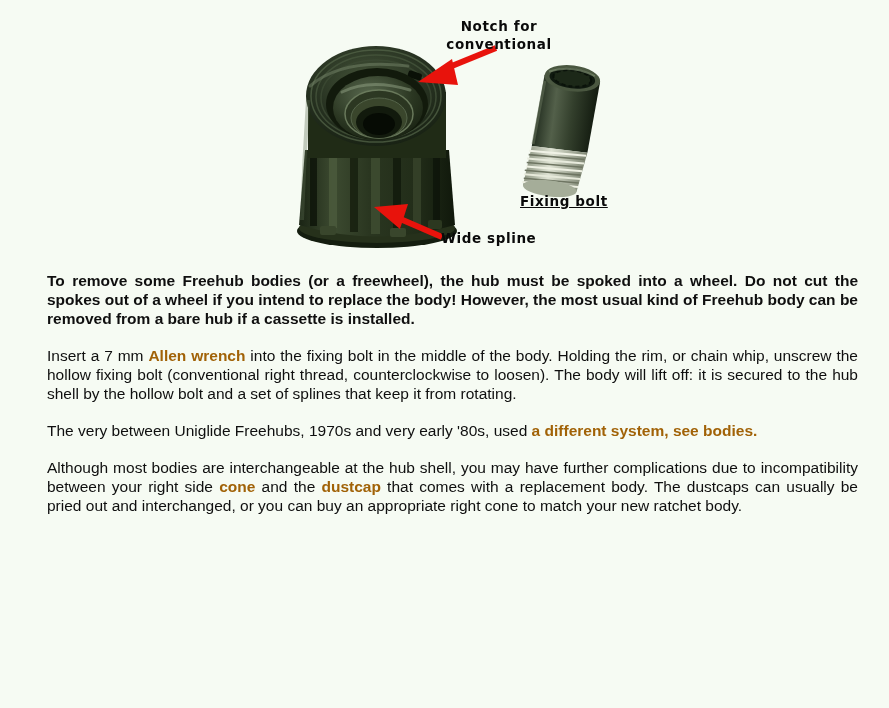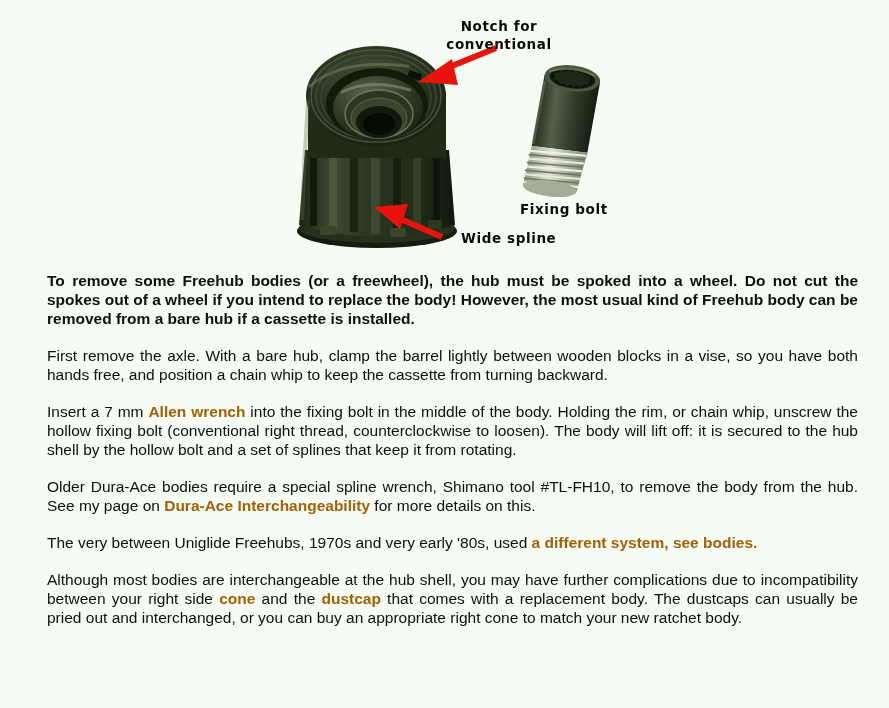--- a/index.html
+++ b/index.html
@@ -14,22 +14,22 @@
     position:relative;width:728px;height:256px;
   }
   .figure svg{position:absolute;left:250px;top:0;}
   .photo-label{
     position:absolute;
     font-family:"DejaVu Sans","Liberation Sans",sans-serif;
     font-weight:bold;font-size:13.5px;line-height:18px;
     color:#0a0a0a;letter-spacing:.6px;white-space:nowrap;
   }
   .lbl-notch{left:421px;top:17px;width:156px;text-align:center;white-space:normal;}
-  .lbl-fixing{left:520px;top:200px;}
-  .lbl-spline{left:461px;top:229px;}
+  .lbl-fixing{left:520px;top:192px;text-decoration:underline;}
+  .lbl-spline{left:441px;top:229px;}
   
   .article{padding:15px 31px 0 47px;}
   .article p{
     margin:0 0 18px;
     font-size:15.5px;line-height:19px;
     text-align:justify;
   }
   .article p.intro{font-weight:bold;}
   .article a.plink{
     color:#a16207;font-weight:bold;text-decoration:none;cursor:pointer;
@@ -158,18 +158,16 @@
   <div class="photo-label lbl-notch">
     <div>Notch for</div>
     <div>conventional</div>
   </div>
   <div class="photo-label lbl-fixing">Fixing bolt</div>
   <div class="photo-label lbl-spline">Wide spline</div>
 </div>
 
 <div class="article">
     <p class="intro"><span>To remove some Freehub bodies (or a freewheel), the hub must be spoked into a wheel. Do not cut the spokes out of a wheel if you intend to replace the body! However, the most usual kind of Freehub body can be removed from a bare hub if a cassette is installed.</span></p>
-    <p><span>First remove the axle. With a bare hub, clamp the barrel lightly between wooden blocks in a vise, so you have both hands free, and position a chain whip to keep the cassette from turning backward.</span></p>
     <p><span>Insert a 7 mm </span><a class="plink" href="#">Allen wrench</a><span> into the fixing bolt in the middle of the body. Holding the rim, or chain whip, unscrew the hollow fixing bolt (conventional right thread, counterclockwise to loosen). The body will lift off: it is secured to the hub shell by the hollow bolt and a set of splines that keep it from rotating.</span></p>
-    <p><span>Older Dura-Ace bodies require a special spline wrench, Shimano tool #TL-FH10, to remove the body from the hub. See my page on </span><a class="plink" href="#">Dura-Ace Interchangeability</a><span> for more details on this.</span></p>
     <p><span>The very between Uniglide Freehubs, 1970s and very early '80s, used </span><a class="plink" href="#">a different system, see bodies.</a></p>
     <p><span>Although most bodies are interchangeable at the hub shell, you may have further complications due to incompatibility between your right side </span><a class="plink" href="#">cone</a><span> and the </span><a class="plink" href="#">dustcap</a><span> that comes with a replacement body. The dustcaps can usually be pried out and interchanged, or you can buy an appropriate right cone to match your new ratchet body.</span></p>
   </div>
 
 </body></html>

